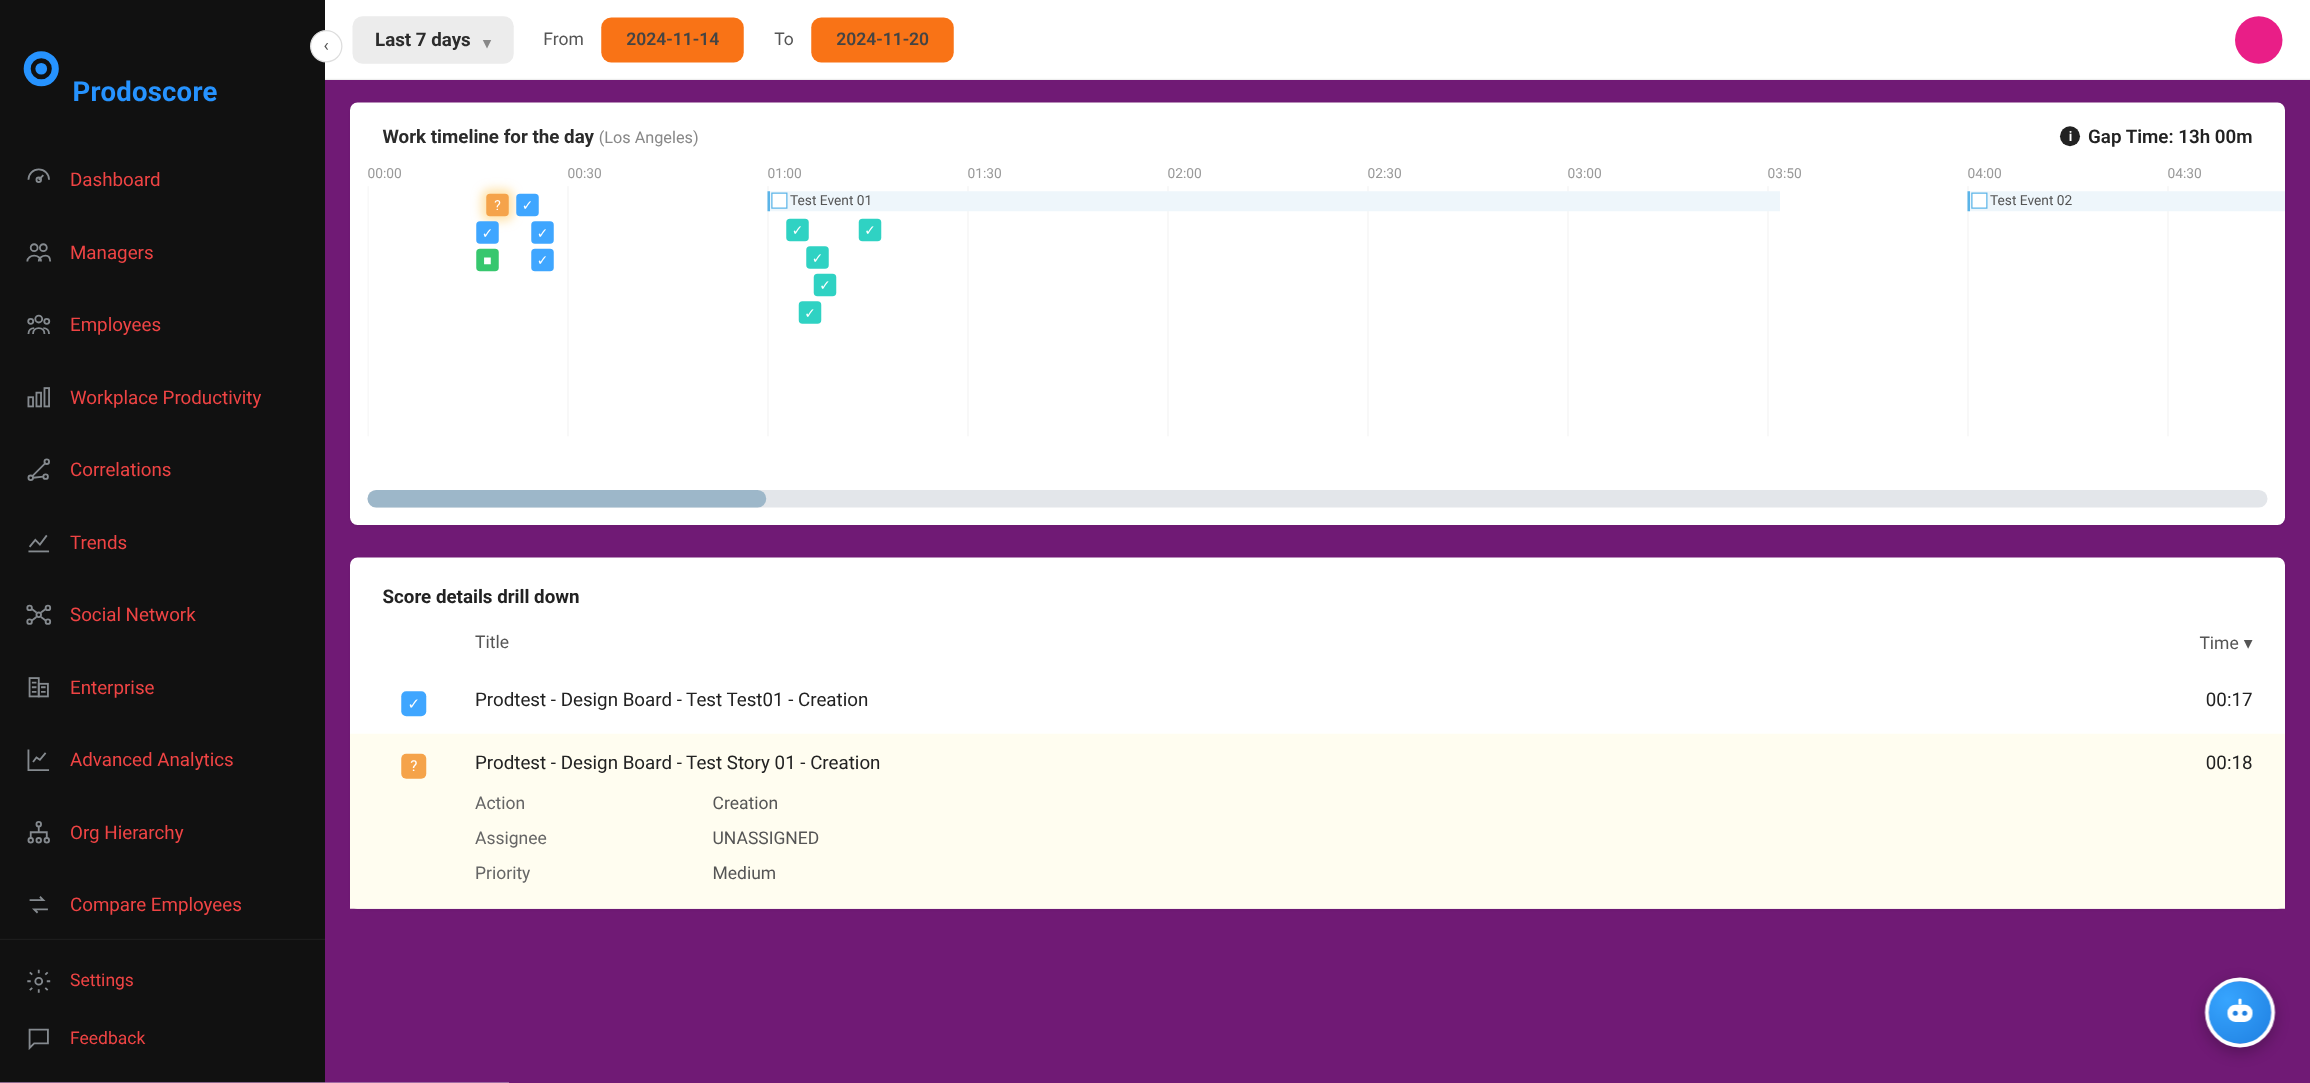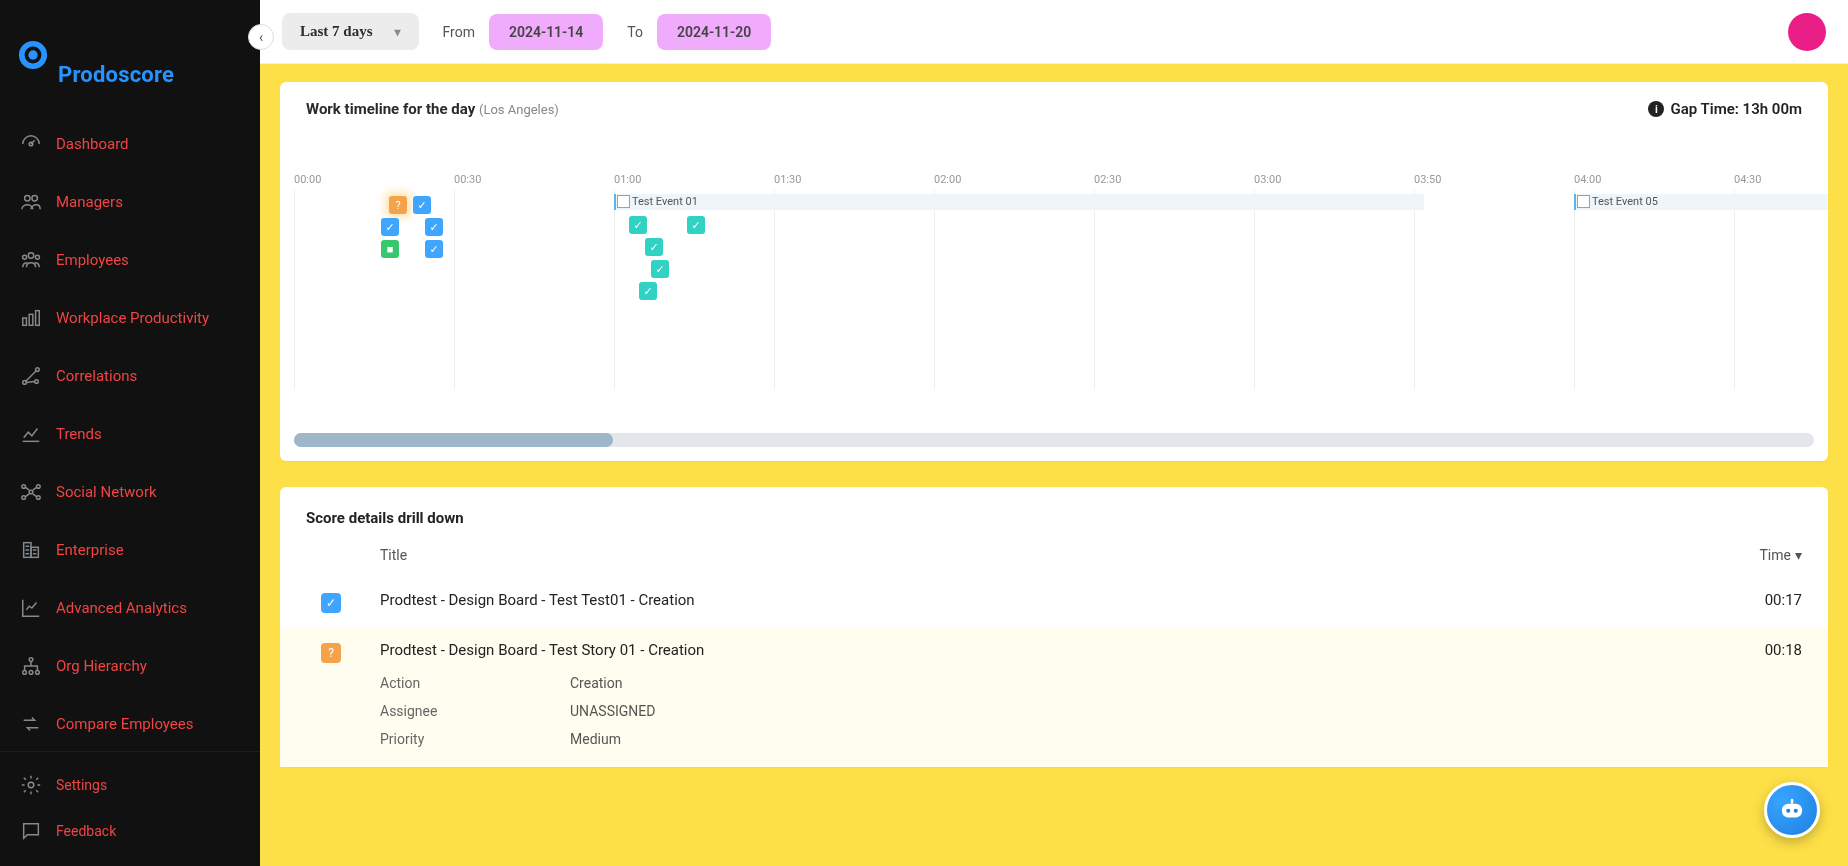--- a/index.html
+++ b/index.html
@@ -94,52 +94,51 @@
   .topbar {
     height: 64px;
     background: #fff;
     border-bottom: 1px solid #eee;
     display: flex;
     align-items: center;
     padding: 0 22px;
     gap: 24px;
   }
   .range-pill {
-    display:flex; align-items:flex-end; gap:22px;
+    display:flex; align-items:flex-end; gap:10px;
     background:#ececec;
     border-radius: 8px;
     padding: 10px 18px;
     font-weight: 700;
     color:#2c2c2c;
     cursor:pointer;
     font-size:15px;
-    font-family:Liberation Serif, serif;
   }
   .range-pill .chev { color:#888; font-size:12px;}
   .date-group { display:flex; align-items:center; gap:14px; font-size:14px; color:#555; }
   .date-pill {
-    background:#f0abfc;
+    background:#f97316;
     border-radius: 8px;
     padding: 10px 20px;
     font-weight: 600;
     color:#444;
     cursor:pointer;
   }
   .spacer { flex:1; }
   .avatar {
     width: 38px; height:38px; border-radius:50%;
     background: #e91e87;
     cursor:pointer;
   }
 
   .content {
     flex:1;
     overflow-y: auto;
     padding: 18px 20px 40px 20px;
-    background: #fde047;
+    background: #701a75;
   }
 
   .card {
     background: #fff;
     border-radius: 6px;
     box-shadow: 0 1px 2px rgba(0,0,0,0.04);
     margin-bottom: 26px;
   }
 
   
@@ -150,21 +149,20 @@
   .timeline-title { font-size:15px; font-weight:700; color:#2b2b2b;}
   .timeline-title .tz { font-weight:400; color:#888; font-size:13px;}
   .gap-time { font-size:15px; font-weight:600; color:#222; display:flex; align-items:center; gap:6px;}
   .gap-time .info-icon { width:16px;height:16px; background:#222; color:#fff; border-radius:50%; font-size:11px; display:flex;align-items:center;justify-content:center;}
 
   .timeline-body {
     position: relative;
     height: 260px;
     overflow-x: hidden;
     padding: 0 14px 0 14px;
-    margin-top: 41px;
   }
   .hour-labels {
     display:flex;
     font-size:11px;
     color:#999;
     padding: 6px 0 4px;
   }
   .hour-labels div { width: 160px; flex-shrink:0; }
   .lanes {
     position:relative;
@@ -470,21 +468,21 @@
             <div>04:30</div>
           </div>
           <div class="lanes">
 
             <div class="evt-bar" style="left:320px; width:810px;">
               <span class="evt-icon"></span>
               <span>Test Event 01</span>
             </div>
             <div class="evt-bar" style="left:1280px; width:260px;">
               <span class="evt-icon"></span>
-              <span>Test Event 05</span>
+              <span>Test Event 02</span>
             </div>
 
             <div class="chip-row" style="left:95px; top:6px;">
               <span class="chip orange">?</span>
               <span class="chip blue">✓</span>
             </div>
             <div class="chip-row" style="left:87px; top:28px;">
               <span class="chip blue">✓</span>
               <span style="width:14px"></span>
               <span class="chip blue">✓</span>

